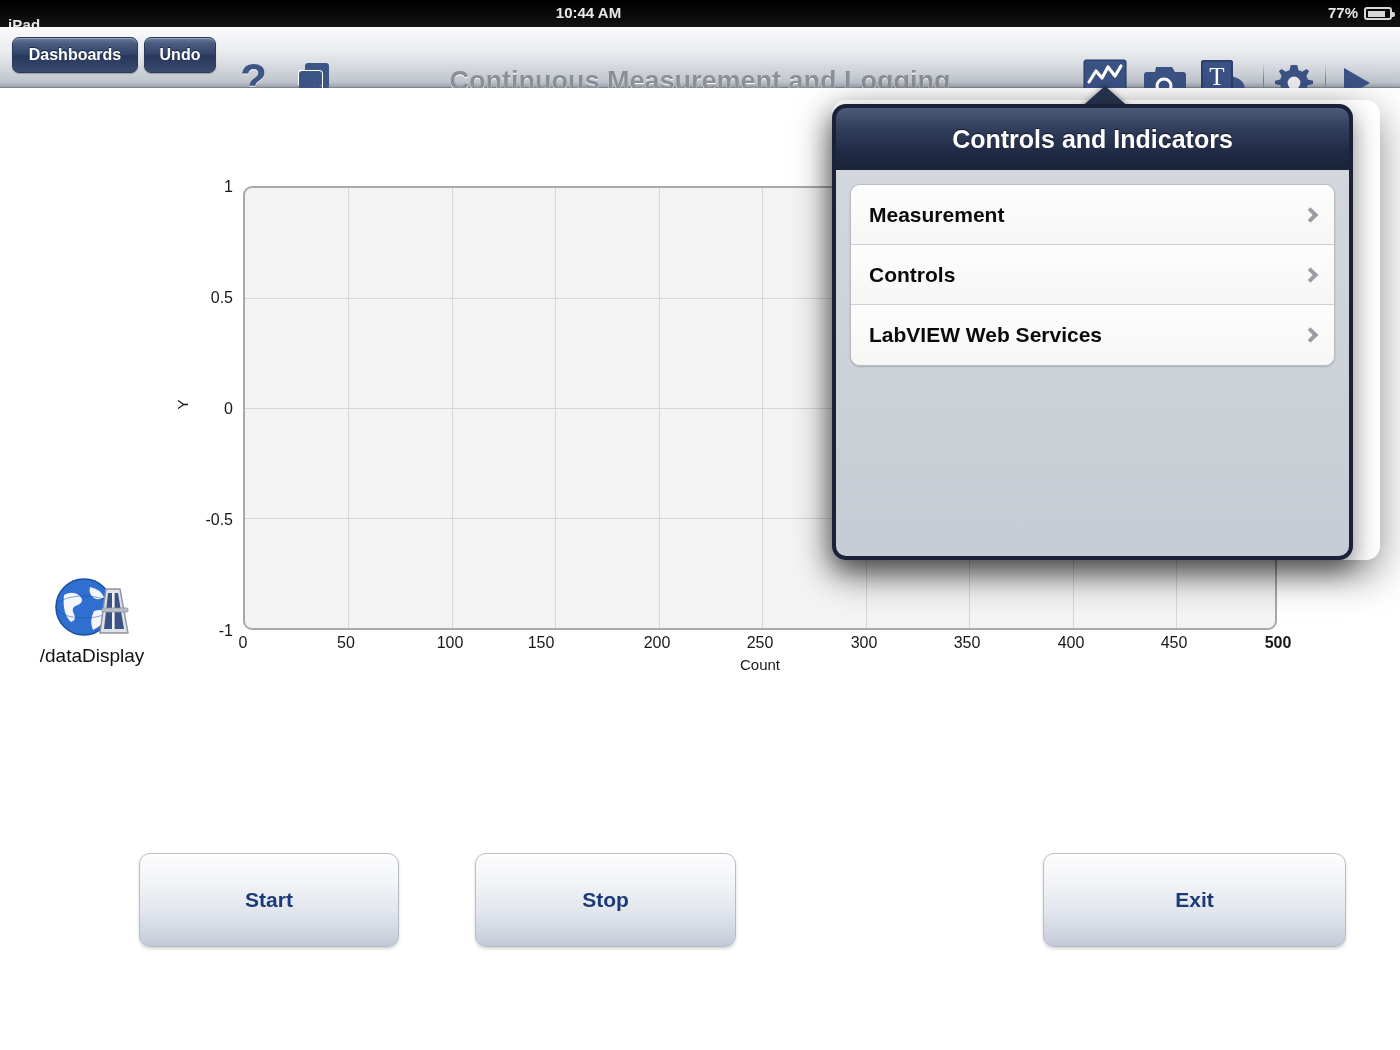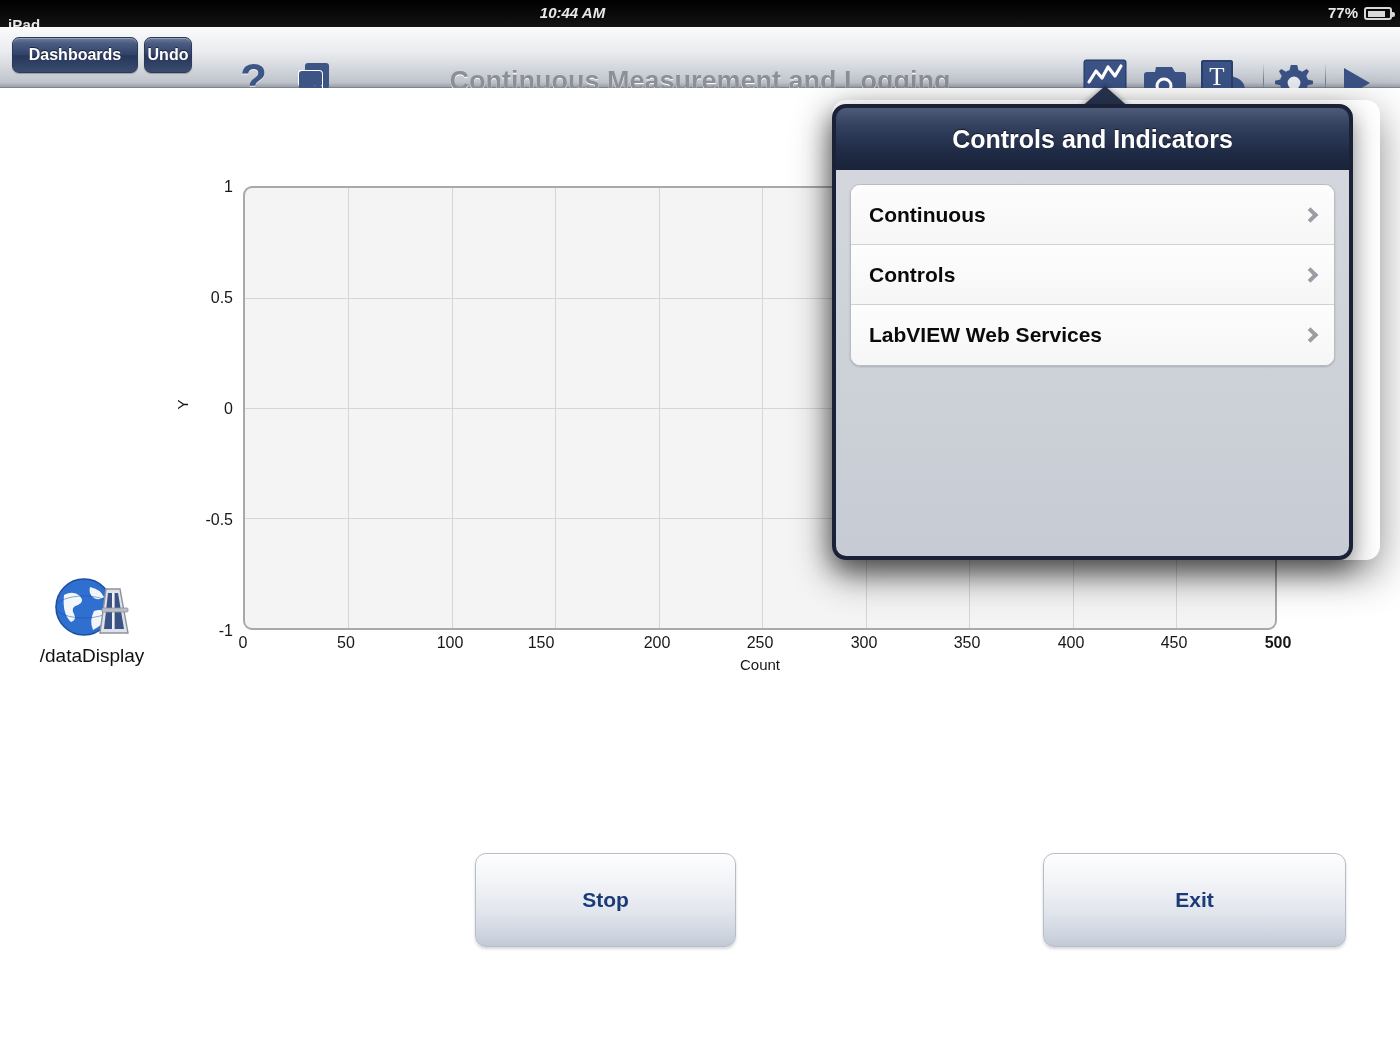--- a/index.html
+++ b/index.html
@@ -11,21 +11,21 @@
   }
   #root { position:relative; width:1400px; height:1050px; }
 
   
   .statusbar{
     position:absolute; left:0; top:0; width:1400px; height:27px;
     background:linear-gradient(180deg,#000 0%,#0b0b0b 60%,#141414 100%);
     color:#e8e8e8; font-size:15px; font-weight:bold;
   }
   .sb-left{ position:absolute; left:8px; top:4px; letter-spacing:.2px;margin-top:12px; }
-  .sb-center{ position:absolute; left:0; top:4px; width:1145px; text-align:center;font-style:italic; }
+  .sb-center{ position:absolute; left:16px; top:4px; width:1145px; text-align:center; }
   .sb-right{ position:absolute; right:42px; top:4px; }
   .battery{
     position:absolute; right:8px; top:7px; width:28px; height:13px;
     border:2px solid #d8d8d8; border-radius:3px;
   }
   .battery::after{
     content:""; position:absolute; right:-5px; top:3px; width:3px; height:5px;
     background:#d8d8d8; border-radius:0 2px 2px 0;
   }
   .battery-fill{
@@ -42,21 +42,21 @@
     position:absolute; top:10px; height:36px;
     border:1px solid #2b3a57; border-radius:7px;
     background:linear-gradient(180deg,#6d7d9c 0%,#4a5c80 16%,#2f4168 50%,#27375a 52%,#3a4b70 100%);
     color:#ffffff; font-size:16px; font-weight:bold;
     display:flex; align-items:center; justify-content:center;
     text-shadow:0 -1px 0 rgba(0,0,0,.55);
     box-shadow:inset 0 1px 0 rgba(255,255,255,.30), 0 1px 1px rgba(0,0,0,.25);
     padding:0 12px;
   }
   #btn-dashboards{ left:12px; width:126px; }
-  #btn-undo{ left:144px; width:48px; }
+  #btn-undo{ left:144px; width:72px; }
   .help-glyph{
     position:absolute; left:240px; top:32px; width:30px; height:46px;
     font-size:44px; font-weight:bold; color:#3d5585; line-height:42px;
     text-shadow:0 1px 0 rgba(255,255,255,.7);
   }
   .tb-title{
     position:absolute; left:0; top:39px; width:1400px; text-align:center;
     font-size:27px; font-weight:bold; color:#8b8f96;
     text-shadow:0 1px 0 #ffffff;
     pointer-events:none;
@@ -299,32 +299,33 @@
         <div style="left:517px;">250</div>
         <div style="left:621px;">300</div>
         <div style="left:724px;">350</div>
         <div style="left:828px;">400</div>
         <div style="left:931px;">450</div>
         <div style="left:1035px;font-weight:bold;">500</div>
       </div>
       <div class="xaxis-title" style="text-align:center;width:1034px;left:58px;">Count</div>
     </div>
 
+    <div class="lv-btn" id="btn-start">Start</div>
     <div class="lv-btn" id="btn-stop">Stop</div>
     <div class="lv-btn" id="btn-exit">Exit</div>
   </div>
 
   <div class="pop-shadow"></div>
   <div class="pop-arrow"></div>
   <div class="popover">
     <div class="pop-header">Controls and Indicators</div>
     <div class="pop-body">
       <div class="pop-list">
         <div class="pop-row">
-          <span>Continuous</span>
+          <span>Measurement</span>
           <span class="chev"></span>
         </div>
         <div class="pop-row">
           <span>Controls</span>
           <span class="chev"></span>
         </div>
         <div class="pop-row">
           <span>LabVIEW Web Services</span>
           <span class="chev"></span>
         </div>

